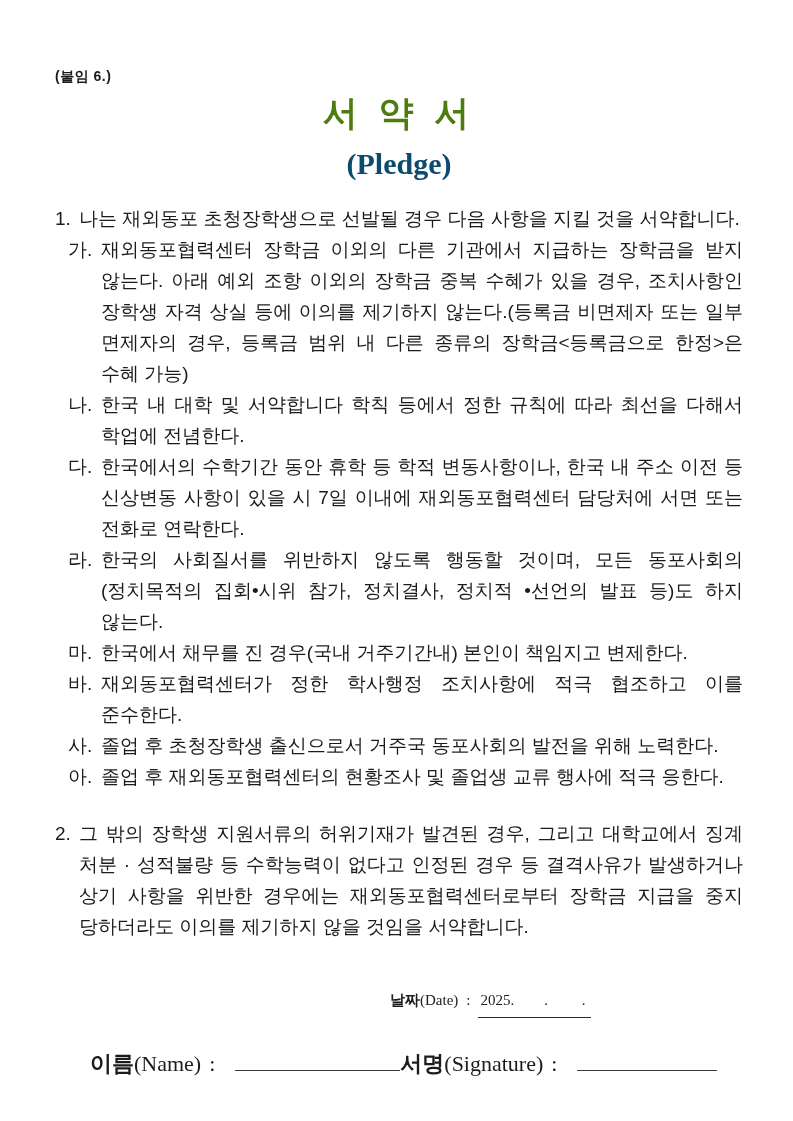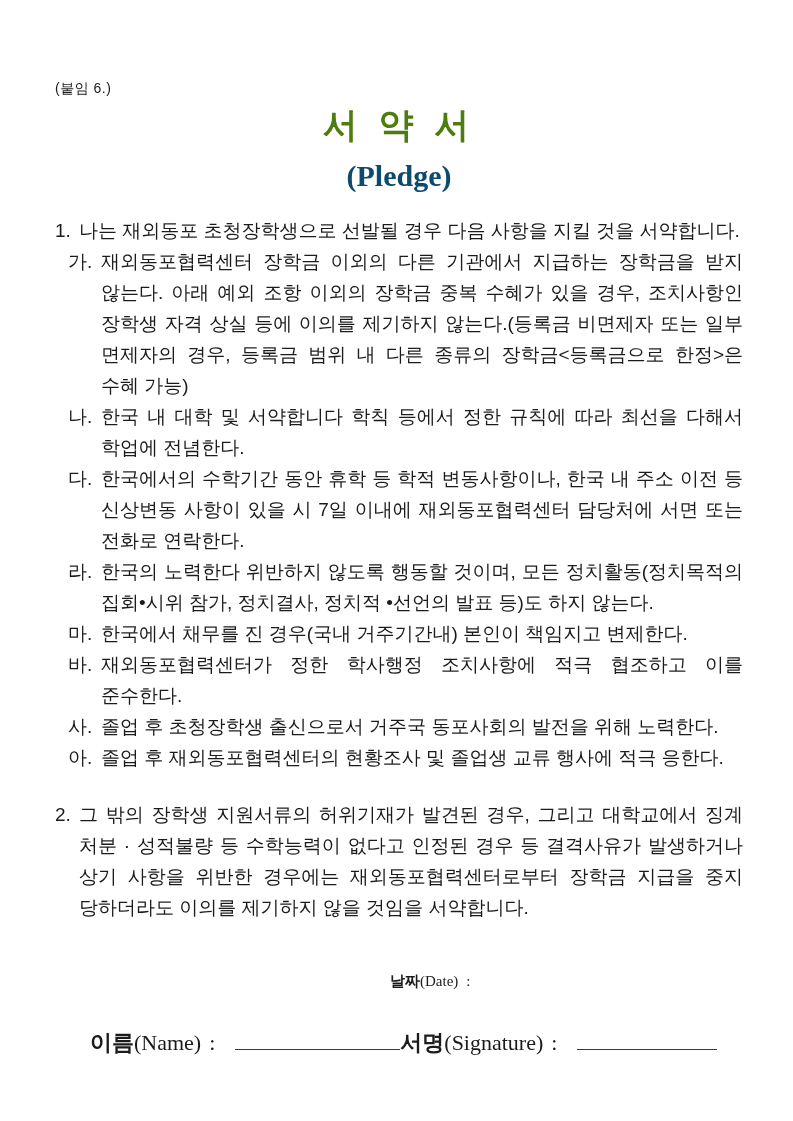--- a/index.html
+++ b/index.html
@@ -9,23 +9,22 @@
     width: 793px;
     height: 1121px;
     background: #ffffff;
     padding: 68px 50px 0 55px;
     overflow: hidden;
     font-family: "Liberation Sans", sans-serif;
     color: #1b1b1b;
   }
   .attachment {
     font-size: 14px;
-    font-weight: normal;
+    font-weight: bold;
     letter-spacing: 0.5px;
-    margin-top: 12px;
   }
   .doc-title {
     margin-top: 4px;
     text-align: center;
     font-family: "Liberation Serif", serif;
     font-weight: bold;
     font-size: 35px;
     letter-spacing: 6px;
     color: #4d7c0f;
   }
@@ -105,21 +104,21 @@
       <div class="subitem">
         <span class="marker">나.</span>
         <span class="txt">한국 내 대학 및 서약합니다 학칙 등에서 정한 규칙에 따라 최선을 다해서 학업에 전념한다.</span>
       </div>
       <div class="subitem">
         <span class="marker">다.</span>
         <span class="txt">한국에서의 수학기간 동안 휴학 등 학적 변동사항이나, 한국 내 주소 이전 등 신상변동 사항이 있을 시 7일 이내에 재외동포협력센터 담당처에 서면 또는 전화로 연락한다.</span>
       </div>
       <div class="subitem">
         <span class="marker">라.</span>
-        <span class="txt">한국의 노력한다 위반하지 않도록 행동할 것이며, 모든 정치활동(정치목적의 집회•시위 참가, 정치결사, 정치적 •선언의 발표 등)도 하지 않는다.</span>
+        <span class="txt">한국의 사회질서를 위반하지 않도록 행동할 것이며, 모든 동포사회의(정치목적의 집회•시위 참가, 정치결사, 정치적 •선언의 발표 등)도 하지 않는다.</span>
       </div>
       <div class="subitem">
         <span class="marker">마.</span>
         <span class="txt">한국에서 채무를 진 경우(국내 거주기간내) 본인이 책임지고 변제한다.</span>
       </div>
       <div class="subitem">
         <span class="marker">바.</span>
         <span class="txt">재외동포협력센터가 정한 학사행정 조치사항에 적극 협조하고 이를 준수한다.</span>
       </div>
       <div class="subitem">
@@ -136,20 +135,21 @@
       <span class="num">2.</span>
       <span class="txt">그 밖의 장학생 지원서류의 허위기재가 발견된 경우, 그리고 대학교에서 징계 처분 · 성적불량 등 수학능력이 없다고 인정된 경우 등 결격사유가 발생하거나 상기 사항을 위반한 경우에는 재외동포협력센터로부터 장학금 지급을 중지 당하더라도 이의를 제기하지 않을 것임을 서약합니다.</span>
     </div>
 
   </div>
 
   <div class="date-row">
     <span class="label-ko">날짜</span>
       <span class="label-en">(Date)</span>
       <span class="colon">:</span>
+      <span class="date-value">2025.        .         .</span>
   </div>
 
   <div class="name-row">
     <span class="label-ko">이름</span>
       <span class="label-en">(Name)</span>
       <span class="colon">:</span>
       <span class="blank-line blank-name"></span>
     <span class="sig-group">
       <span class="label-ko">서명</span><span class="label-en">(Signature)</span><span class="colon">:</span><span class="blank-line blank-sig"></span>
     </span>

